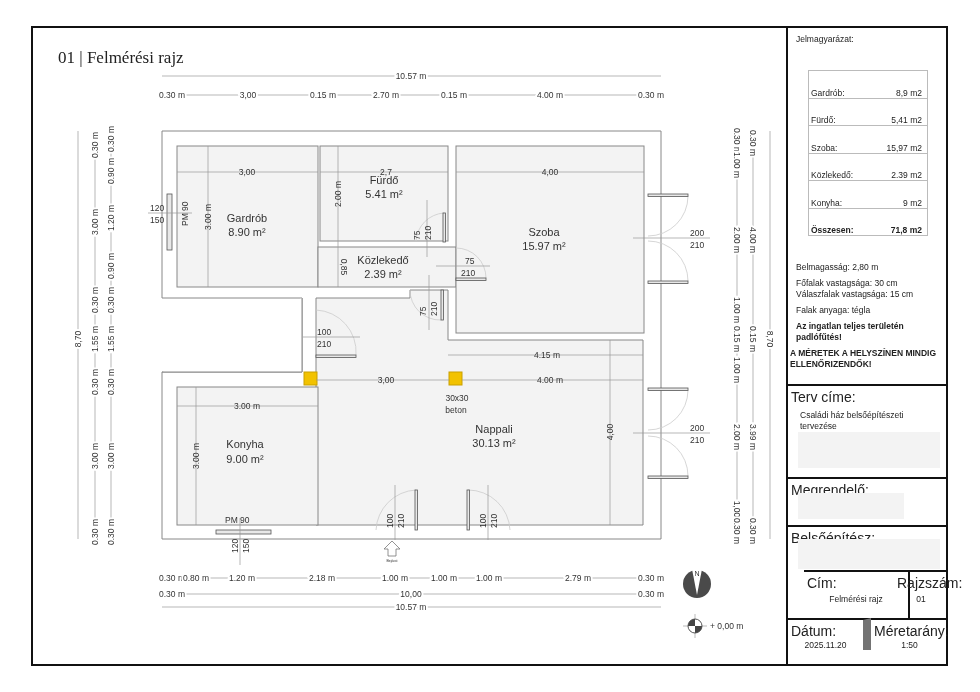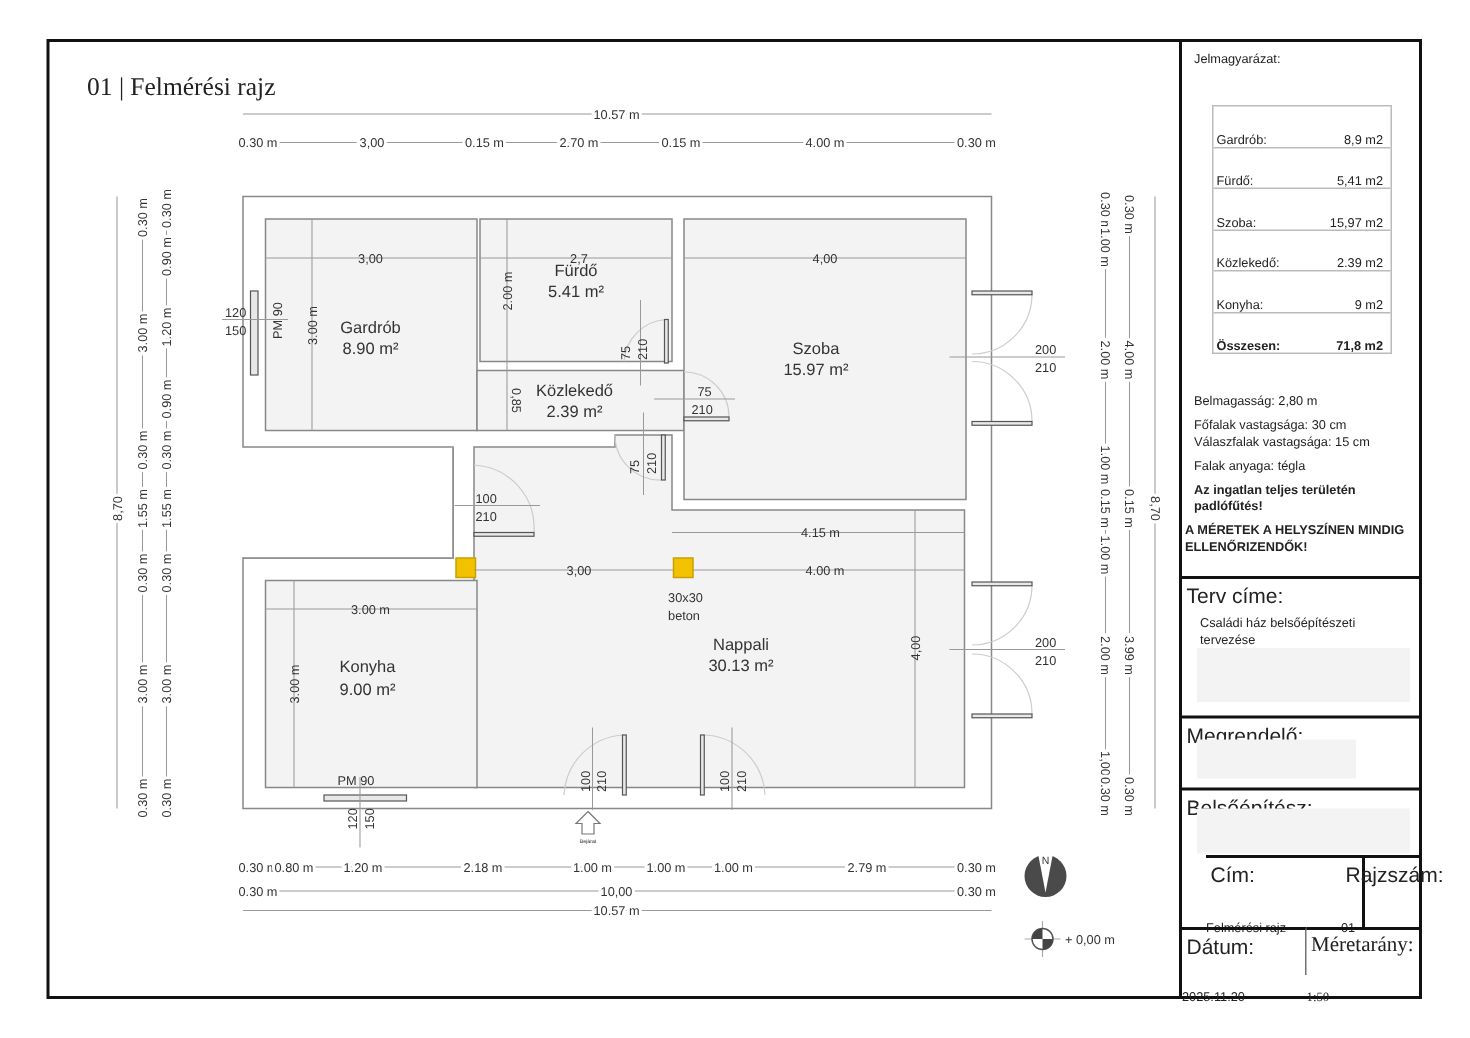--- a/index.html
+++ b/index.html
@@ -12,21 +12,21 @@
   .sb-label { font-size: 8.5px; color: #222; }
   #legend-label { position: absolute; left: 8px; top: 8px; }
   #area-table { position: absolute; left: 20px; top: 44px; width: 118px; border: 1px solid #bbb; }
   .area-row { display: flex; justify-content: space-between; align-items: flex-end; height: 26.5px; border-bottom: 1px solid #bbb; padding: 0 5px 0 2px; font-size: 8.5px; }
   .area-row:last-child { border-bottom: none; font-weight: bold; }
   #notes { position: absolute; left: 8px; top: 236px; width: 152px; font-size: 8.5px; line-height: 11px; }
   #notes div { margin-bottom: 5px; }
   #notes .bold { font-weight: bold; }
   .tb-box { position: absolute; border-top: 2px solid #111; box-sizing: border-box; }
   .tb-label { position: absolute; left: 3px; top: 3px; font-size: 14px; }
-  .tb-value { position: absolute; font-size: 8.5px; width: 100%; margin-top: 19px; }
+  .tb-value { position: absolute; font-size: 8.5px; text-align: center; width: 100%; }
   .blur-block { position: absolute; background: #f3f3f3; color: #e4e4e4; font-size: 8px; padding: 3px; }
 </style>
 </head>
 <body>
 
 <div id="sheet"></div>
 <div id="plan-title">01 | Felmérési rajz</div>
 
 <svg id="plan" width="980" height="692">
   <defs>
@@ -318,21 +318,21 @@
     <div class="blur-block" style="left:10px; top:12px; width:136px; height:24px;"></div>
   </div>
   <div class="tb-box" style="left:16px; top:544px; width:106px; height:48px; border-right:2px solid #111;">
     <div class="tb-label">Cím:</div>
     <div class="tb-value" style="top:22px;">Felmérési rajz</div>
   </div>
   <div class="tb-box" style="left:106px; top:544px; width:54px; height:48px;">
     <div class="tb-label">Rajzszám:</div>
     <div class="tb-value" style="top:22px;">01</div>
   </div>
-  <div class="tb-box" style="left:0; top:592px; width:83px; height:32px; border-right:1px solid #737373;">
+  <div class="tb-box" style="left:0; top:592px; width:83px; height:32px; border-right:8px solid #737373;">
     <div class="tb-label">Dátum:</div>
     <div class="tb-value" style="top:20px;">2025.11.20</div>
   </div>
-  <div class="tb-box" style="left:83px; top:592px; width:77px; height:46px;font-family:Liberation Serif, serif;">
+  <div class="tb-box" style="left:83px; top:592px; width:77px; height:46px;">
     <div class="tb-label">Méretarány:</div>
     <div class="tb-value" style="top:20px;">1:50</div>
   </div>
 </div>
 
 </body></html>

